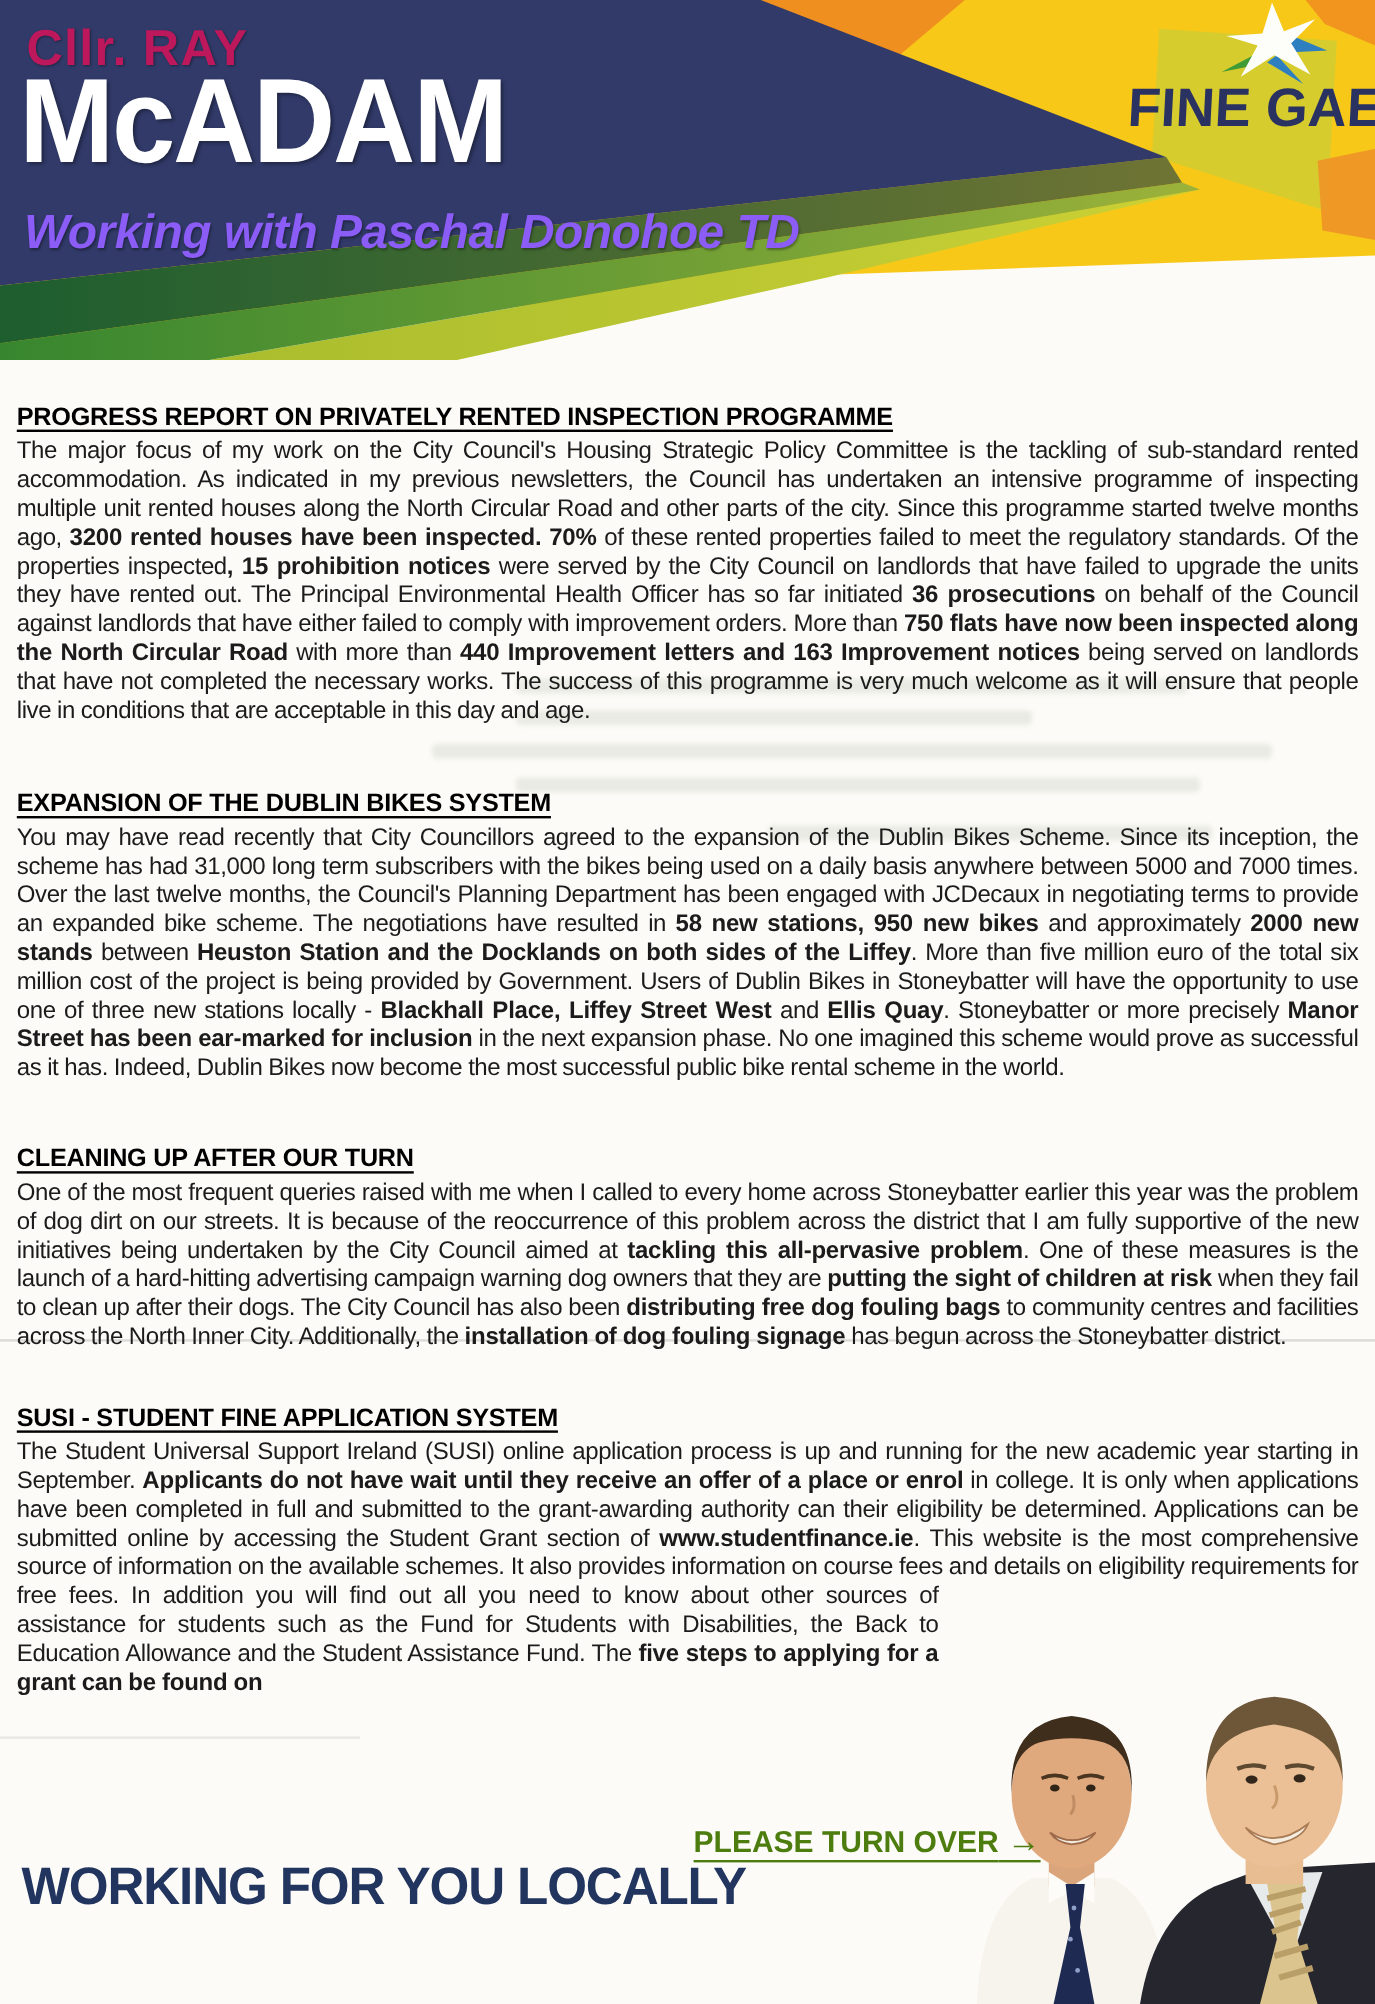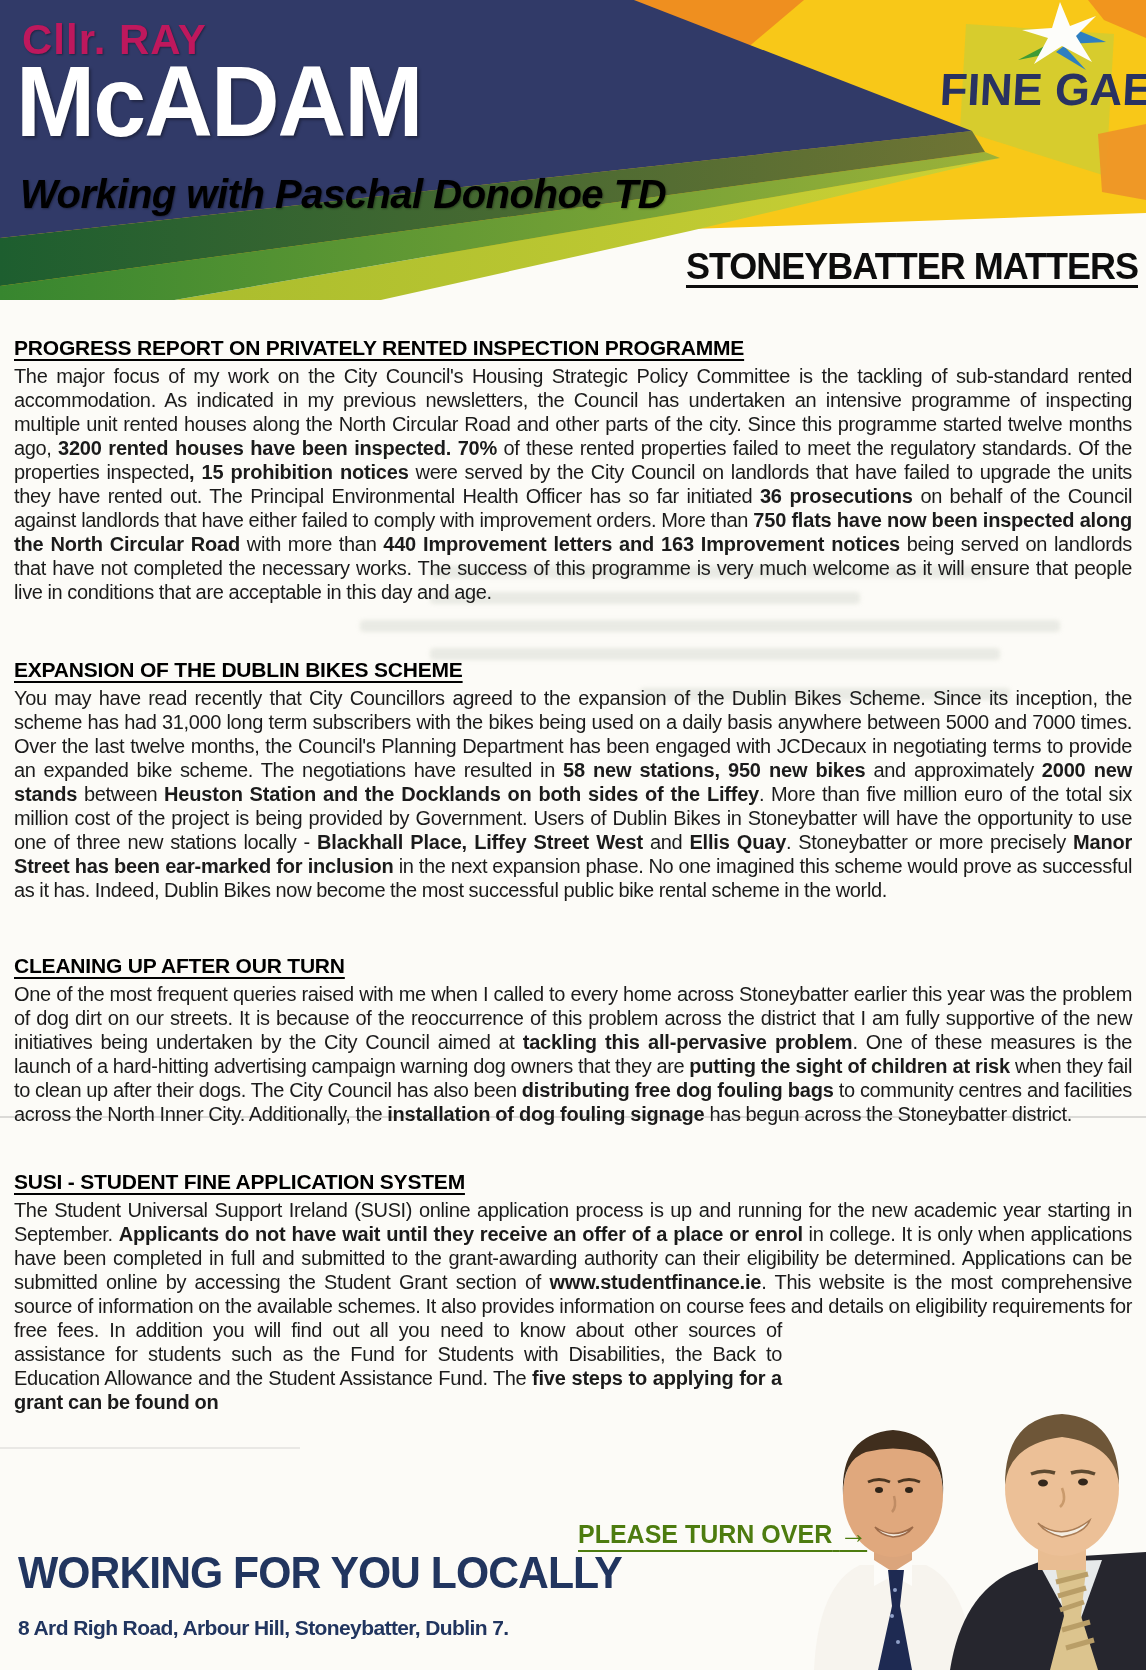--- a/index.html
+++ b/index.html
@@ -17,21 +17,21 @@
     text-shadow:1px 1px 2px rgba(0,0,0,.35);
   }
   .mcadam{
     position:absolute;left:16px;top:44px;
     font-size:100px;font-weight:700;color:#ffffff;letter-spacing:-2px;
     transform:scaleX(.95);transform-origin:left top;
     text-shadow:2px 2px 3px rgba(0,0,0,.35);
   }
   .tagline{
     position:absolute;left:20px;top:172px;
-    font-size:40px;font-weight:700;font-style:italic;color:#000000;
+    font-size:40px;font-weight:700;font-style:italic;color:#8b5cf6;
     text-shadow:1px 1px 2px rgba(0,0,0,.35);letter-spacing:-0.5px;
   }
   .fg-logo{
     position:absolute;left:940px;top:64px;
     font-size:45px;font-weight:800;color:#293261;
     white-space:nowrap;transform:skewX(-3deg);letter-spacing:0px;
   }
   .fg-star{position:absolute;left:1014px;top:2px;width:96px;height:68px;}
   
   .title{
@@ -132,37 +132,36 @@
       <polygon points="50,44 72,68 42,50" fill="#2e7fc0"></polygon>
       <path d="M46,0 L56,24 L82,14 L62,34 L78,60 L48,44 L20,62 L34,36 L8,28 L38,26 Z" fill="#fdfdfa"></path>
     </svg>
     <div class="fg-logo">FINE GAEL</div>
 
     <div class="cllr">Cllr. RAY</div>
     <div class="mcadam">McADAM</div>
     <div class="tagline">Working with Paschal Donohoe TD</div>
   </header>
 
-  <div class="title">STONEYBATTER MATTERS</div>
 
   <div class="ghost g1"></div>
   <div class="ghost g2"></div>
   <div class="ghost g3"></div>
   <div class="ghost g4"></div>
   <div class="ghost g5"></div>
   <div class="streak1"></div>
   <div class="streak2"></div>
 
   <main class="sections">
       <section class="sec">
         <h2 class="sec-heading">PROGRESS REPORT ON PRIVATELY RENTED INSPECTION PROGRAMME</h2>
         <p class="sec-body"><span>The major focus of my work on the City Council's Housing Strategic Policy Committee is the tackling of sub-standard rented accommodation. As indicated in my previous newsletters, the Council has undertaken an intensive programme of inspecting multiple unit rented houses along the North Circular Road and other parts of the city. Since this programme started twelve months ago, </span><b>3200 rented houses have been inspected.</b><span> </span><b>70%</b><span> of these rented properties failed to meet the regulatory standards. Of the properties inspected</span><b>, 15 prohibition notices</b><span> were served by the City Council on landlords that have failed to upgrade the units they have rented out. The Principal Environmental Health Officer has so far initiated </span><b>36 prosecutions</b><span> on behalf of the Council against landlords that have either failed to comply with improvement orders. More than </span><b>750 flats have now been inspected along the North Circular Road</b><span> with more than </span><b>440 Improvement letters and 163 Improvement notices</b><span> being served on landlords that have not completed the necessary works. The success of this programme is very much welcome as it will ensure that people live in conditions that are acceptable in this day and age.</span></p>
       </section>
       <section class="sec">
-        <h2 class="sec-heading">EXPANSION OF THE DUBLIN BIKES SCHEME</h2>
+        <h2 class="sec-heading">EXPANSION OF THE DUBLIN BIKES SYSTEM</h2>
         <p class="sec-body"><span>You may have read recently that City Councillors agreed to the expansion of the Dublin Bikes Scheme. Since its inception, the scheme has had 31,000 long term subscribers with the bikes being used on a daily basis anywhere between 5000 and 7000 times. Over the last twelve months, the Council's Planning Department has been engaged with JCDecaux in negotiating terms to provide an expanded bike scheme. The negotiations have resulted in </span><b>58 new stations, 950 new bikes</b><span> and approximately </span><b>2000 new stands</b><span> between </span><b>Heuston Station and the Docklands on both sides of the Liffey</b><span>. More than five million euro of the total six million cost of the project is being provided by Government. Users of Dublin Bikes in Stoneybatter will have the opportunity to use one of three new stations locally - </span><b>Blackhall Place, Liffey Street West</b><span> and </span><b>Ellis Quay</b><span>. Stoneybatter or more precisely </span><b>Manor Street has been ear-marked for inclusion</b><span> in the next expansion phase. No one imagined this scheme would prove as successful as it has. Indeed, Dublin Bikes now become the most successful public bike rental scheme in the world.</span></p>
       </section>
       <section class="sec">
         <h2 class="sec-heading">CLEANING UP AFTER OUR TURN</h2>
         <p class="sec-body"><span>One of the most frequent queries raised with me when I called to every home across Stoneybatter earlier this year was the problem of dog dirt on our streets. It is because of the reoccurrence of this problem across the district that I am fully supportive of the new initiatives being undertaken by the City Council aimed at </span><b>tackling this all-pervasive problem</b><span>. One of these measures is the launch of a hard-hitting advertising campaign warning dog owners that they are </span><b>putting the sight of children at risk</b><span> when they fail to clean up after their dogs. The City Council has also been </span><b>distributing free dog fouling bags</b><span> to community centres and facilities across the North Inner City. Additionally, the </span><b>installation of dog fouling signage</b><span> has begun across the Stoneybatter district.</span></p>
       </section>
       <section class="sec">
         <h2 class="sec-heading">SUSI - STUDENT FINE APPLICATION SYSTEM</h2>
         <p class="sec-body"><span class="photo-spacer"></span><span>The Student Universal Support Ireland (SUSI) online application process is up and running for the new academic year starting in September. </span><b>Applicants do not have wait until they receive an offer of a place or enrol</b><span> in college. It is only when applications have been completed in full and submitted to the grant-awarding authority can their eligibility be determined. Applications can be submitted online by accessing the Student Grant section of </span><b>www.studentfinance.ie</b><span>. This website is the most comprehensive source of information on the available schemes. It also provides information on course fees and details on eligibility requirements for free fees. In addition you will find out all you need to know about other sources of assistance for students such as the Fund for Students with Disabilities, the Back to Education Allowance and the Student Assistance Fund. The </span><b>five steps to applying for a grant can be found on</b></p>
       </section>
@@ -199,16 +198,15 @@
     <ellipse cx="243" cy="93" rx="5" ry="3.5" fill="#33271c"></ellipse>
     <ellipse cx="283" cy="92" rx="5" ry="3.5" fill="#33271c"></ellipse>
     <path d="M262,98 Q267,111 260,117" stroke="#c99a6c" stroke-width="2.5" fill="none"></path>
     <path d="M238,133 Q262,152 290,130 Q285,143 262,147 Q245,143 238,133 Z" fill="#f4ede2" stroke="#a97c55" stroke-width="1.5"></path>
   </svg>
 
   <div class="turnover"><span>PLEASE TURN OVER</span> <span class="arrow">→</span></div>
 
   <div class="slogan">WORKING FOR YOU LOCALLY</div>
 
-  <div class="address">8 Ard Righ Road, Arbour Hill, Stoneybatter, Dublin 7.</div>
 
 
 </div>
 
 </body></html>

